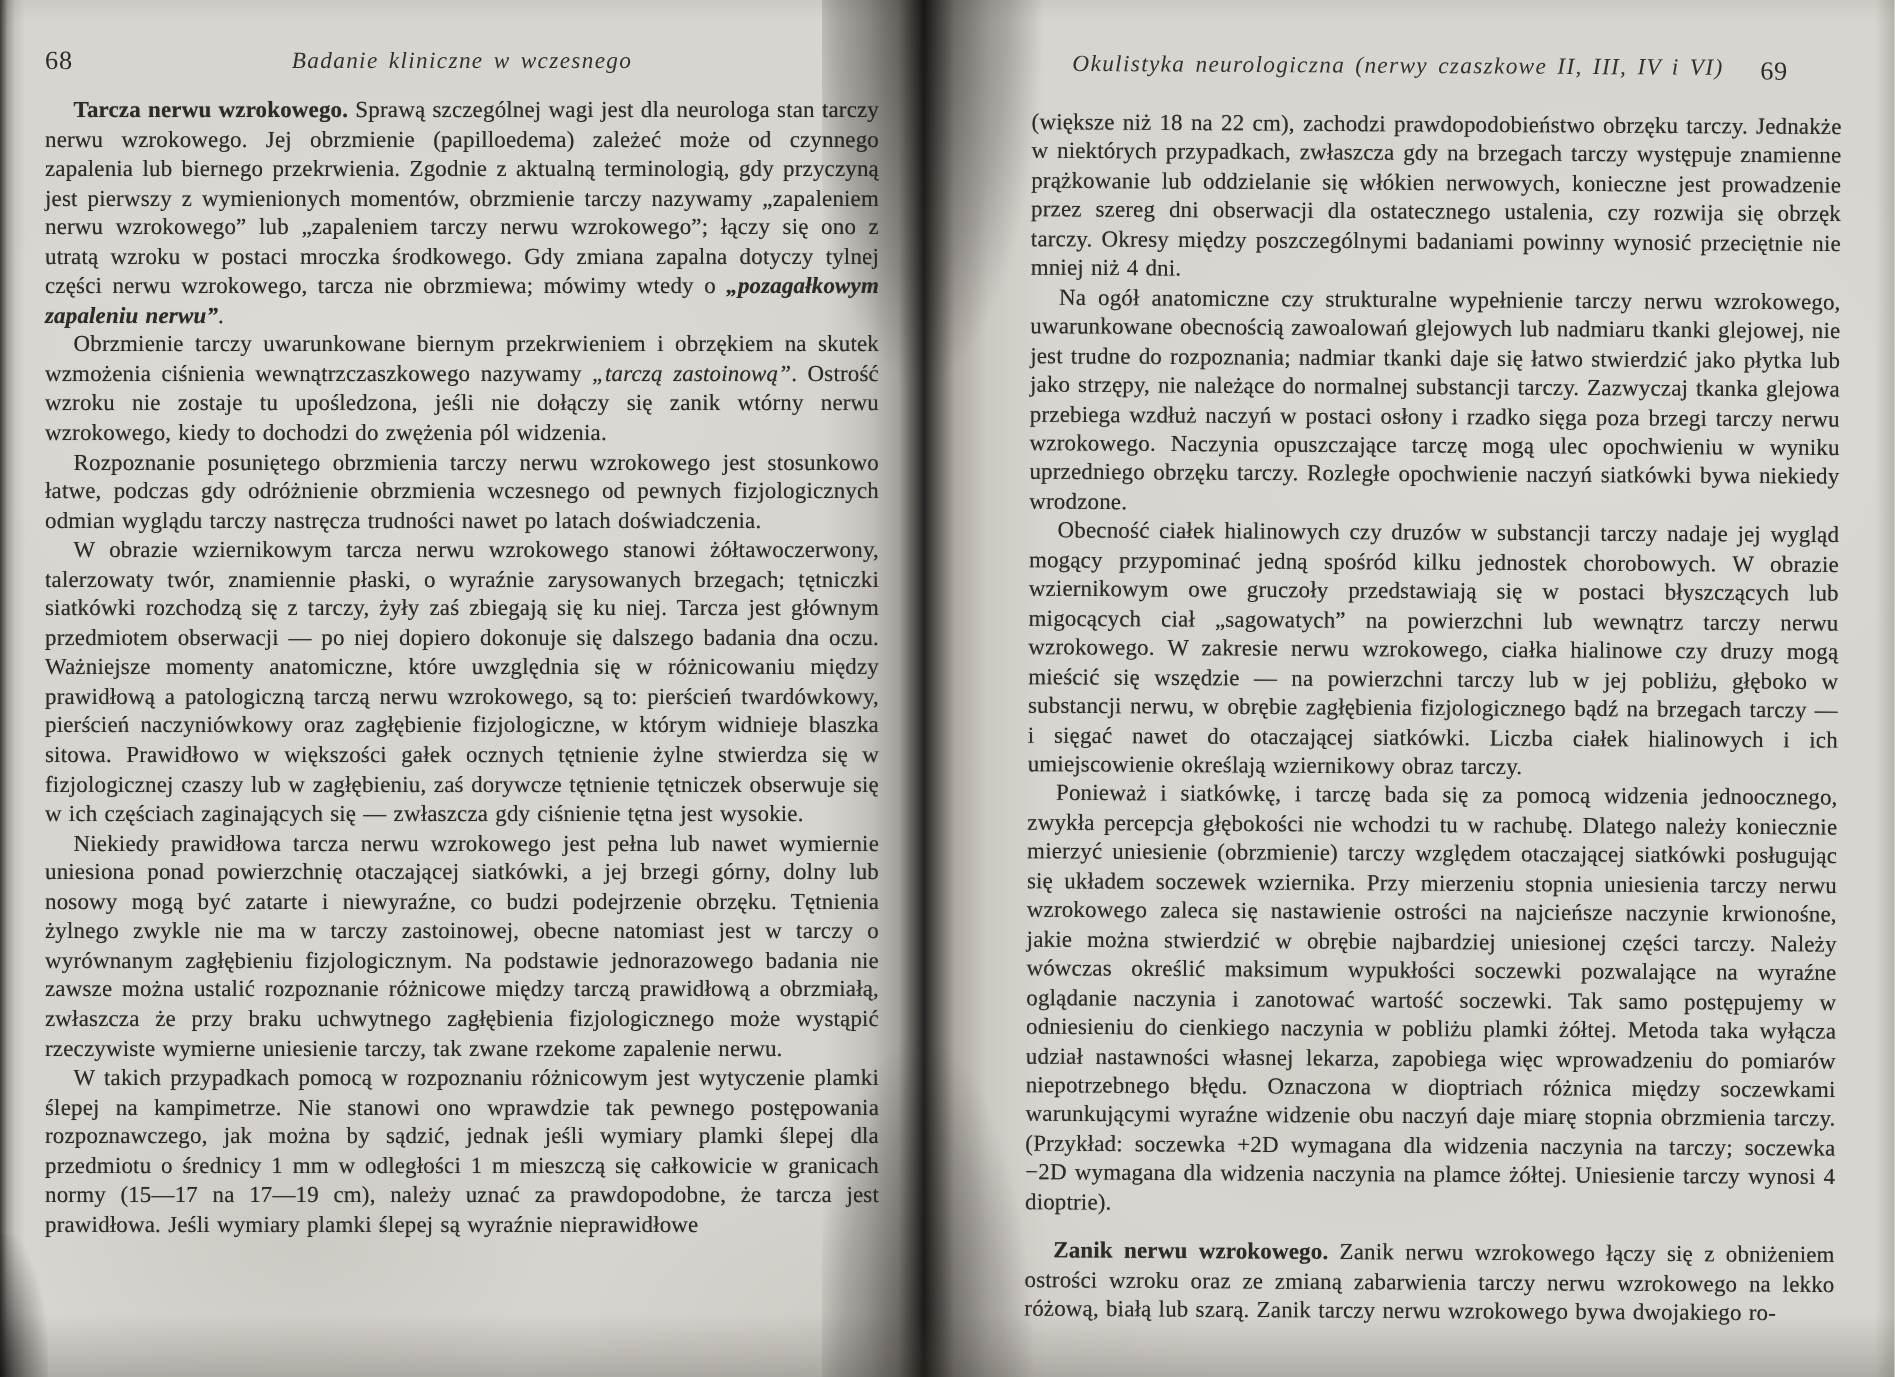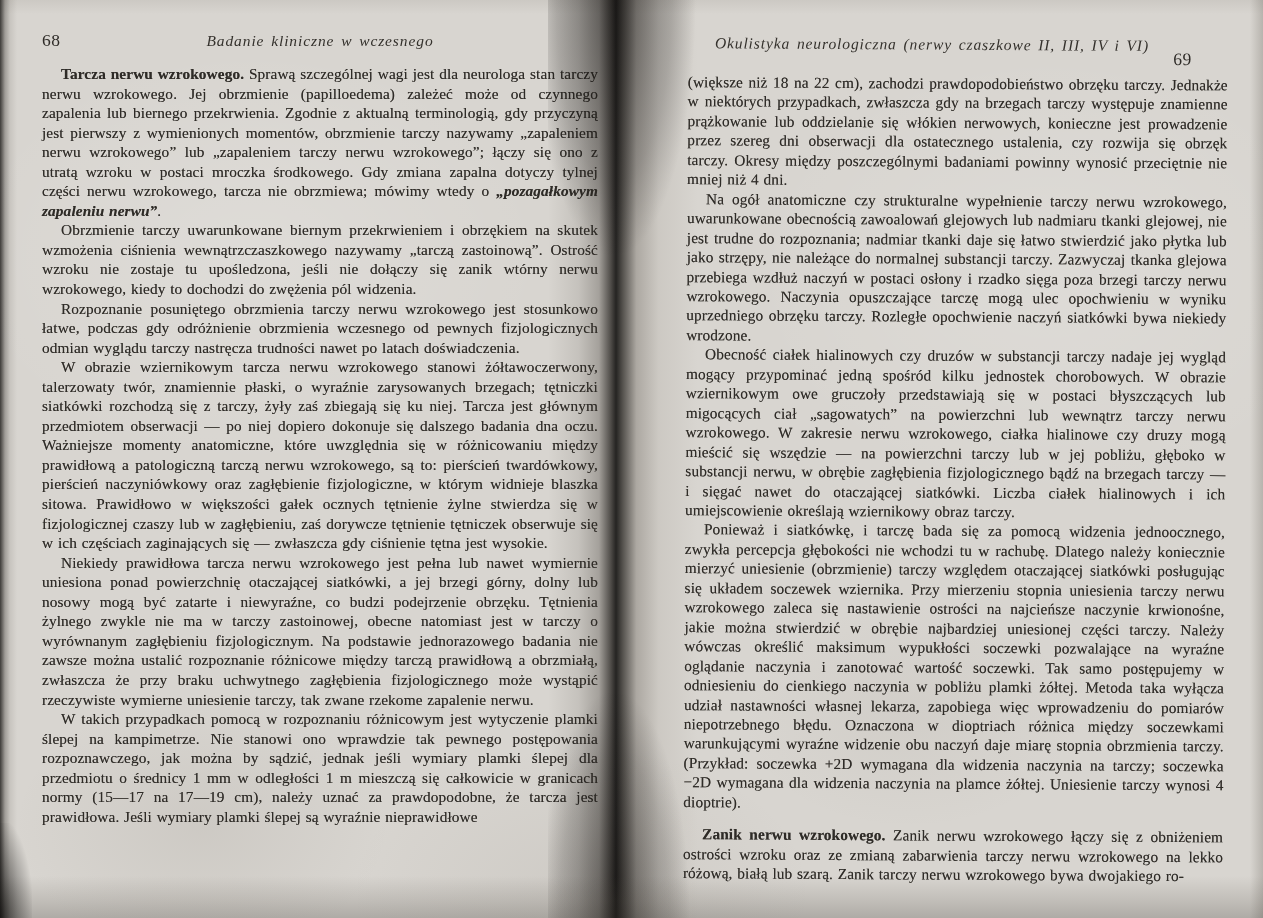--- a/index.html
+++ b/index.html
@@ -13,51 +13,51 @@
     content:"";position:absolute;inset:0;pointer-events:none;
     background-image:
       radial-gradient(ellipse 420px 300px at 20% 28%, rgba(255,255,255,0.17), transparent 70%),
       radial-gradient(ellipse 430px 320px at 83% 30%, rgba(255,255,255,0.15), transparent 70%),
       radial-gradient(ellipse 260px 180px at 16% 90%, rgba(110,102,92,0.10), transparent 72%),
       radial-gradient(ellipse 320px 200px at 46% 97%, rgba(110,102,92,0.09), transparent 72%),
       radial-gradient(ellipse 240px 160px at 72% 78%, rgba(120,112,100,0.07), transparent 70%),
       linear-gradient(180deg, rgba(100,94,85,0.10), transparent 14px);
   }
   .page{position:absolute;top:0;height:918px;}
-  .page-left{left:12px;width:632px;}
+  .page-left{left:0;width:632px;}
   .page-right{left:632px;width:631px;}
   .tilt{position:absolute;inset:0;transform:rotate(0.35deg);transform-origin:40px 40px;}
 
   .header{position:absolute;font-size:15.5px;color:#34312c;}
   .header-left{top:32px;left:30px;width:556px;}
   .header-right{top:34px;left:30px;width:540px;}
   .running{
     display:block;text-align:center;font-style:italic;letter-spacing:0.9px;
     word-spacing:2px;
   }
   .pagenum{
     position:absolute;top:-2px;font-style:normal;font-size:17.5px;color:#2f2c28;
     letter-spacing:0.5px;
   }
   .pn-left{left:0;}
-  .pn-right{right:10px;top:12px;}
+  .pn-right{right:10px;top:0;}
 
   .body{
     position:absolute;color:#2e2b27;font-size:15.3px;
     letter-spacing:0.12px;word-spacing:0.8px;
     text-shadow:0 0 0.5px rgba(46,43,39,0.6);
   }
   .body-left{top:64px;left:30px;width:556px;line-height:19.55px;}
   .body-right{top:72px;left:56px;width:540px;line-height:19.45px;}
 
   .para{margin:0;text-align:justify;}
   .para.indent{text-indent:19px;}
   .para.gap-before{margin-top:13px;}
   .seg-bold{font-weight:bold;}
-  .seg-italic{}
+  .seg-italic{font-style:italic;}
   .seg-bolditalic{font-weight:bold;font-style:italic;}
 
   .overlay{position:absolute;pointer-events:none;}
   .gutter{left:548px;top:0;width:170px;height:918px;
     background:linear-gradient(90deg,
       rgba(30,27,24,0) 0%,
       rgba(60,55,48,0.12) 18%,
       rgba(55,50,44,0.32) 30%,
       rgba(25,22,19,0.72) 37%,
       rgba(12,11,10,0.88) 40%,

